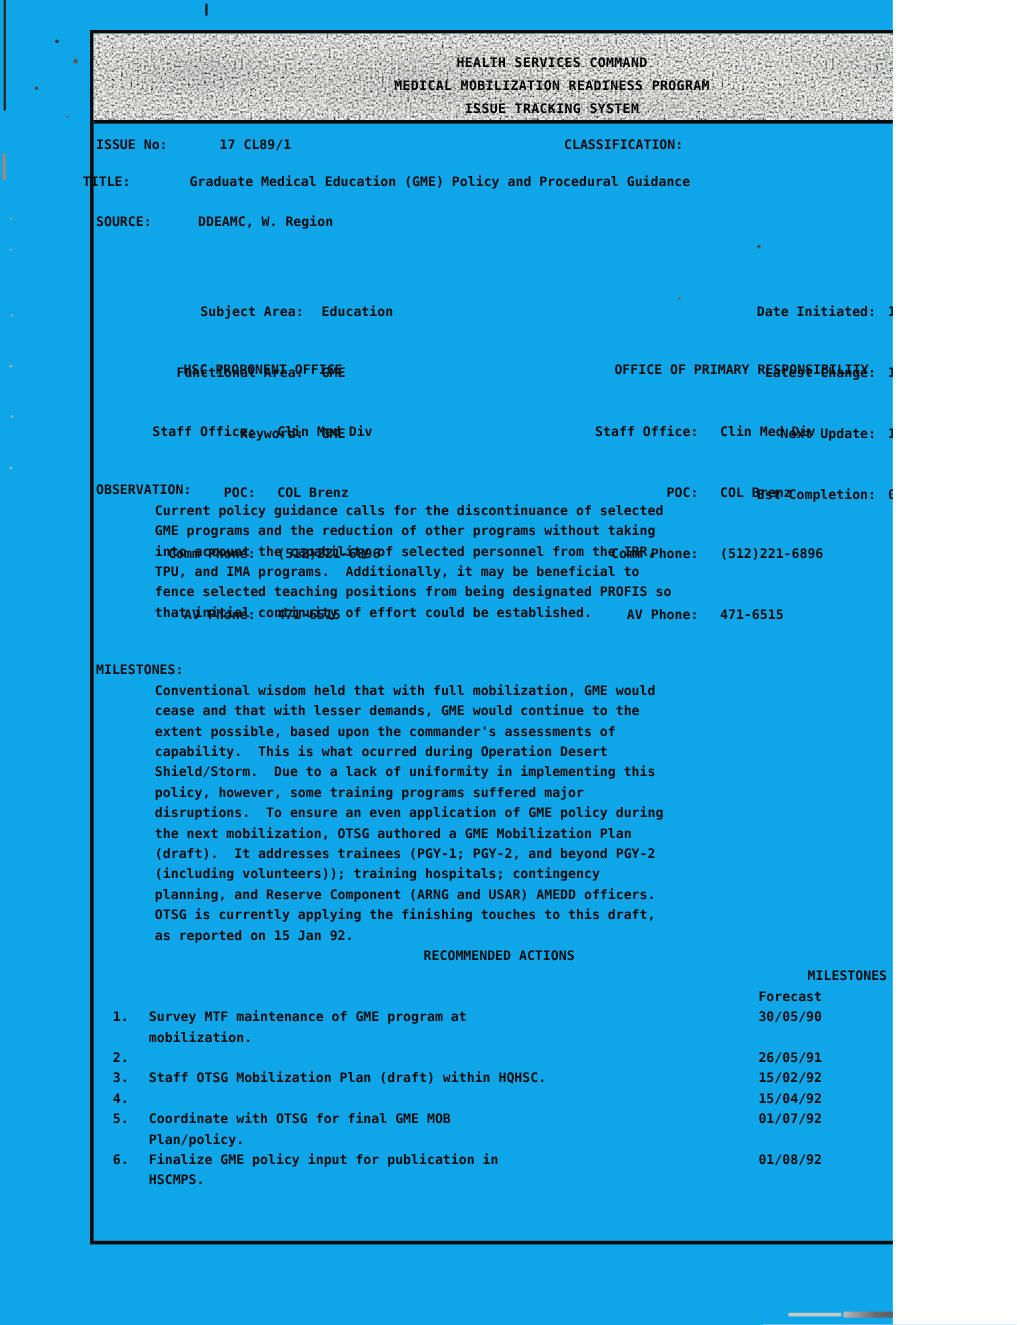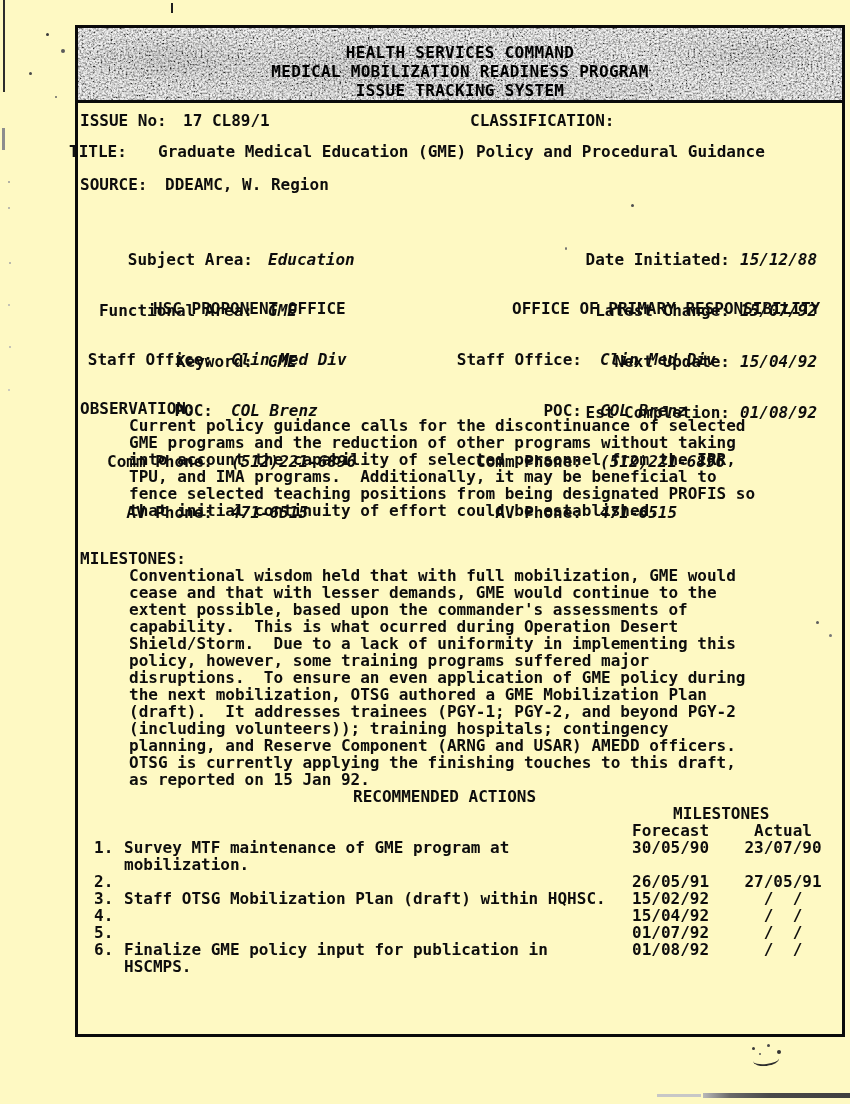--- a/index.html
+++ b/index.html
@@ -2,24 +2,24 @@
 <html><head>
 <meta charset="utf-8">
 <style>
   html,body{margin:0;padding:0;}
   body{
     width:850px;height:1104px;
     background:#ffffff;
     font-family:"DejaVu Sans Mono","Liberation Mono",monospace;
   }
   .page{
-    position:relative;width:850px;height:1104px;
-    background:#fef9c3;overflow:hidden;
+    position:relative;width:744px;height:1104px;
+    background:#0ea5e9;overflow:hidden;
     color:#0d0d0d;
-    font-size:16px;font-weight:700;line-height:17px;
+    font-size:11px;font-weight:700;line-height:17px;
     -webkit-font-smoothing:antialiased;
   }
   .abs{position:absolute;white-space:pre;}
   
   .doc-border{
     position:absolute;left:75px;top:25px;width:764px;height:1006px;
     border:3px solid #0a0a0a;
   }
   
   .banner{
@@ -35,21 +35,21 @@
   }
   .banner svg{position:absolute;left:0;top:0;width:100%;height:100%;}
   .banner-text{
     position:relative;z-index:2;text-align:center;
     padding-top:15px;line-height:19px;letter-spacing:.3px;
     color:#000;
   }
   .para{margin:0;}
   .kv-row{display:flex;height:17px;}
   .kv-label{display:inline-block;text-align:right;white-space:pre;}
-  .kv-value{white-space:pre;font-style:italic;}
+  .kv-value{white-space:pre;}
   .details-left .kv-label{width:175px;}
   .details-left .kv-value{margin-left:15px;}
   .details-right .kv-label{width:149px;}
   .details-right .kv-value{margin-left:10px;}
   .office-left .kv-label{width:133px;}
   .office-left .kv-value{margin-left:18px;}
   .office-right .kv-label{width:129px;}
   .office-right .kv-value{margin-left:18px;}
   
   .actions-list{position:absolute;left:94px;top:839px;width:740px;}
@@ -202,20 +202,22 @@
       <span class="action-forecast">15/02/92</span>
       <span class="action-actual">/  /</span>
     </div>
     <div class="action-item">
       <span class="action-num">4.</span>
       <span class="action-forecast">15/04/92</span>
       <span class="action-actual">/  /</span>
     </div>
     <div class="action-item">
       <span class="action-num">5.</span>
+      <pre class="action-lines">Coordinate with OTSG for final GME MOB
+Plan/policy.</pre>
       <span class="action-forecast">01/07/92</span>
       <span class="action-actual">/  /</span>
     </div>
     <div class="action-item">
       <span class="action-num">6.</span>
       <pre class="action-lines">Finalize GME policy input for publication in
 HSCMPS.</pre>
       <span class="action-forecast">01/08/92</span>
       <span class="action-actual">/  /</span>
     </div>

